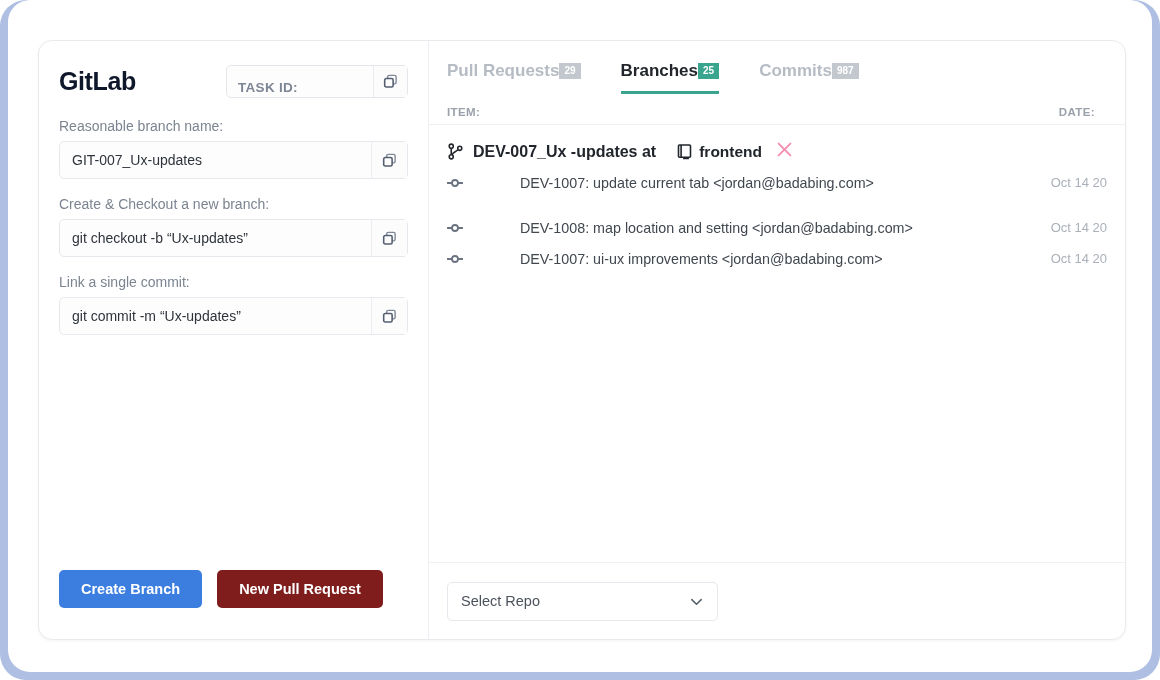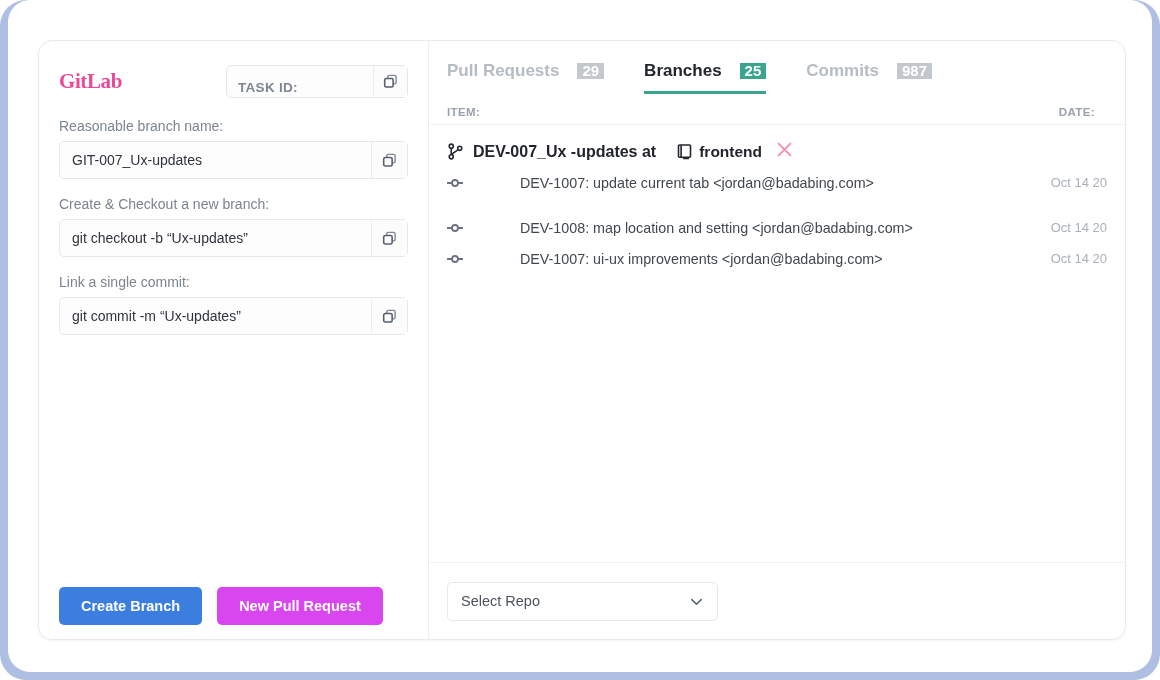--- a/index.html
+++ b/index.html
@@ -33,21 +33,21 @@
   }
 
   
   #left {
     width: 390px; height: 100%;
     border-right: 1px solid #eceef1;
     position: relative;
     padding: 20px 20px 0 20px;
   }
   .brand-row { display: flex; align-items: center; justify-content: space-between; height: 40px; }
-  .brand { font-size: 21px; font-weight: 700; color: #ec4899; letter-spacing: -.4px; font-family: Liberation Serif, serif; }
+  .brand { font-size: 25px; font-weight: 700; color: #0f172a; letter-spacing: -.4px; }
   .taskid-wrap {
     display: flex; align-items: stretch; width: 182px; height: 33px;
     border: 1px solid #e3e6ea; border-radius: 5px; background: #fdfdfe;
   }
   .taskid-field {
     flex: 1; display: flex; align-items: center; padding-left: 11px;
     font-size: 13.5px; font-weight: 700; color: #7d8694; letter-spacing: .3px; margin-top: 13px;
   }
   .copy-btn {
     width: 34px; border-left: 1px solid #e9ebef;
@@ -80,42 +80,42 @@
     padding-left: 12px; font-size: 14px; color: #2f343b;
     font-family: "Liberation Sans", sans-serif;
   }
   .finput-copy {
     width: 36px; border-left: 1px solid #ebedf0;
     display: flex; align-items: center; justify-content: center;
     background: #fcfcfd; cursor: pointer;
   }
 
   .left-actions {
-    position: absolute; left: 20px; bottom: 14px;
+    position: absolute; left: 20px; bottom: 31px;
     display: flex; gap: 15px;
   }
   .btn {
     height: 38px; border-radius: 5px; border: 0; cursor: pointer;
     font-size: 14.5px; font-weight: 700; color: #fff;
     font-family: "Liberation Sans", sans-serif;
     padding: 0 22px;
   }
   .btn-blue { background: #3b7ee0; }
-  .btn-green { background: #d946ef; }
+  .btn-green { background: #7f1d1d; }
 
   
   #right { flex: 1; position: relative; height: 100%; }
   .tabs { display: flex; align-items: flex-start; gap: 40px; padding: 20px 0 0 18px; height: 58px; }
   .tab { display: flex; align-items: center; gap: 0; cursor: pointer; padding-bottom: 10px; }
   .tab-label { font-size: 17px; font-weight: 700; color: #b6bcc4; }
   .tab.active .tab-label { color: #22262c; }
   .tab.active { border-bottom: 3px solid #3aa58e; }
   .badge {
-    font-size: 15px; font-weight: 700; color: #ffffff; background: #c3c8ce;
-    border-radius: 0; padding: 2px 5px 2px 5px; line-height: 12px; margin-left: 18px;
+    font-size: 10px; font-weight: 700; color: #ffffff; background: #c3c8ce;
+    border-radius: 0; padding: 2px 5px 2px 5px; line-height: 12px;
   }
   .tab.active .badge { background: #3aa58e; }
 
   .col-head {
     display: flex; align-items: center; height: 26px;
     padding: 0 30px 0 18px; border-bottom: 1px solid #eef0f2;
   }
   .col-item { font-size: 11.5px; font-weight: 700; color: #9aa1ab; letter-spacing: .4px; }
   .col-date { margin-left: auto; font-size: 11.5px; font-weight: 700; color: #9aa1ab; letter-spacing: .4px; }
 

